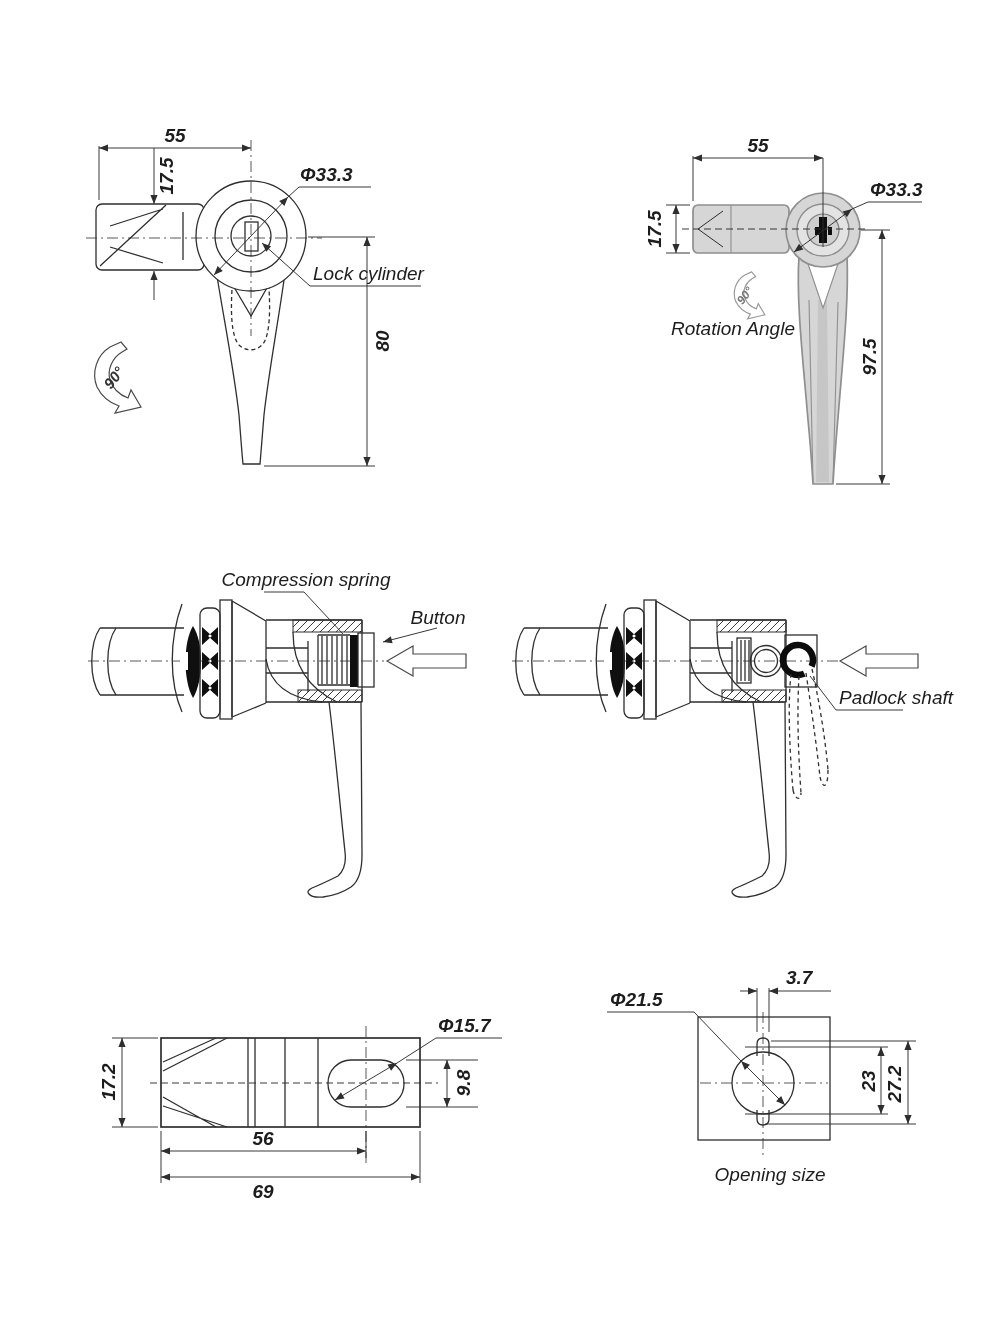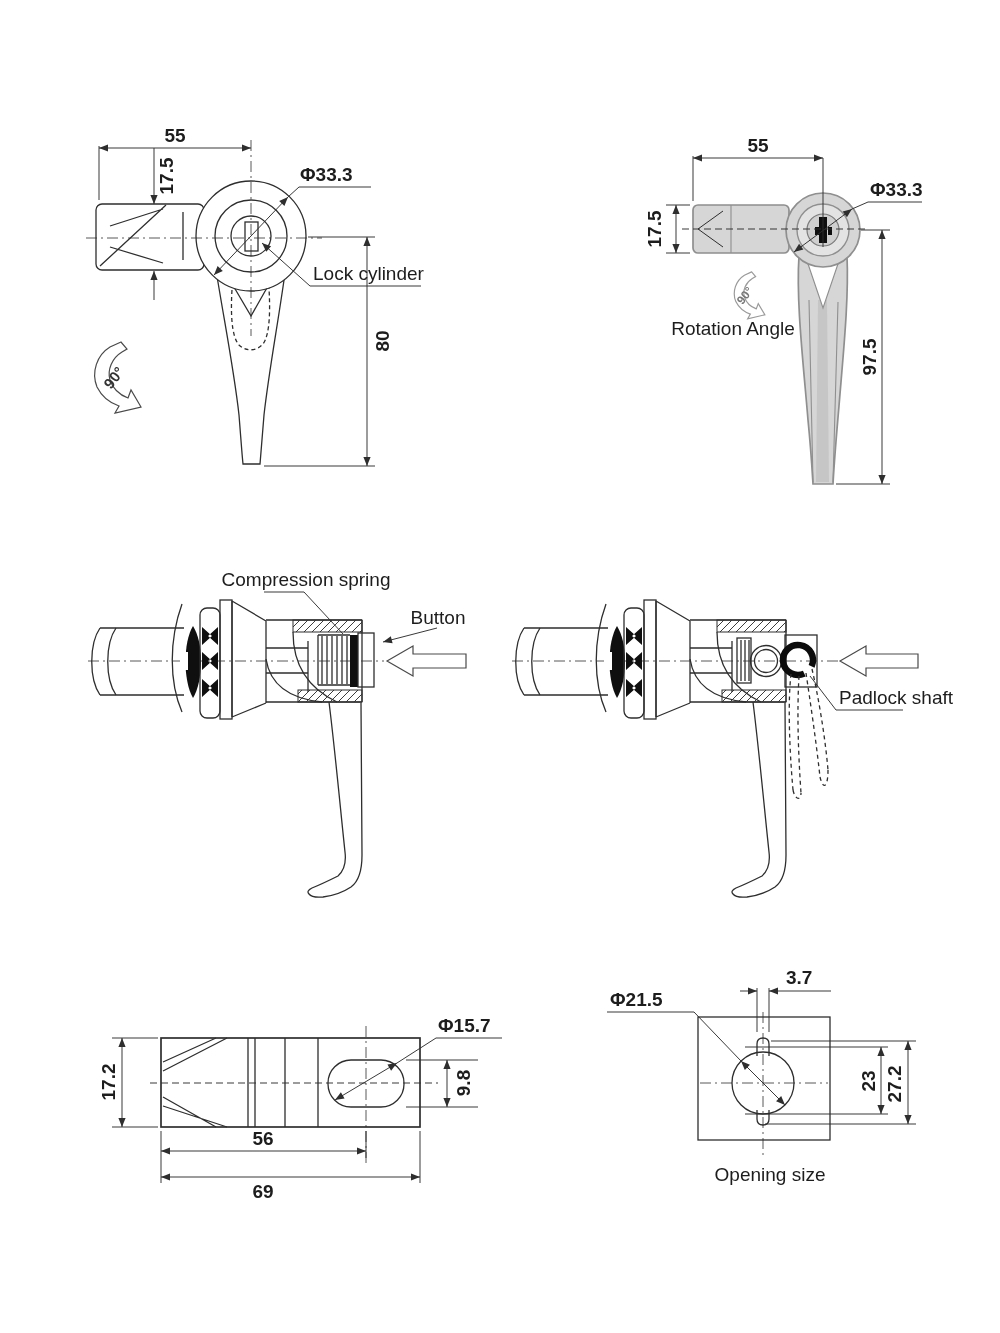--- a/index.html
+++ b/index.html
@@ -1,16 +1,16 @@
 <!DOCTYPE html>
 <html><head>
 <meta charset="utf-8">
 <style>
   html,body{margin:0;padding:0;background:#fff;}
-  .page{position:relative;width:1000px;height:1333px;background:#ffffff;overflow:hidden;}
+  .page{position:relative;width:1000px;height:1333px;background:#ffffff;overflow:hidden;font-style:italic;}
   svg{position:absolute;left:0;top:0;}
   svg text{font-family:"Liberation Sans","DejaVu Sans",sans-serif;fill:#1d1d1d;}
   .dim{font-weight:bold;font-size:19px;}
   .lbl{font-size:19px;}
   .deg{font-weight:bold;font-size:15px;fill:#333;}
   .deg2{font-weight:bold;font-size:12px;fill:#777;}
   .pl{stroke:#2e2e2e;stroke-width:1.3;fill:none;}
   .plb{stroke:#2e2e2e;stroke-width:1.7;fill:none;}
   .dl{stroke:#2e2e2e;stroke-width:0.95;fill:none;}
   .cl{stroke:#2e2e2e;stroke-width:0.8;fill:none;stroke-dasharray:11,4,2,4;}

